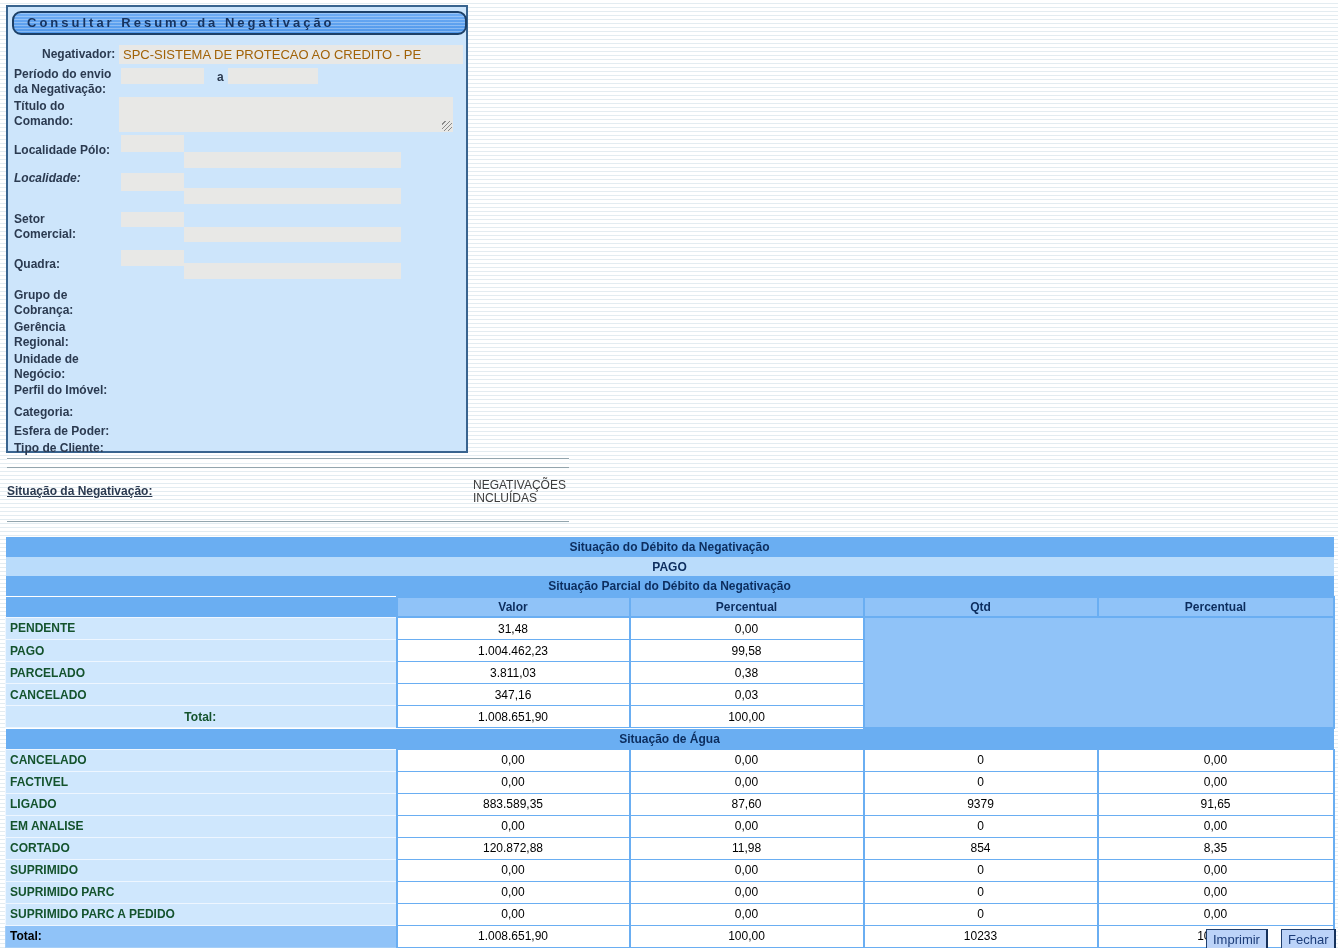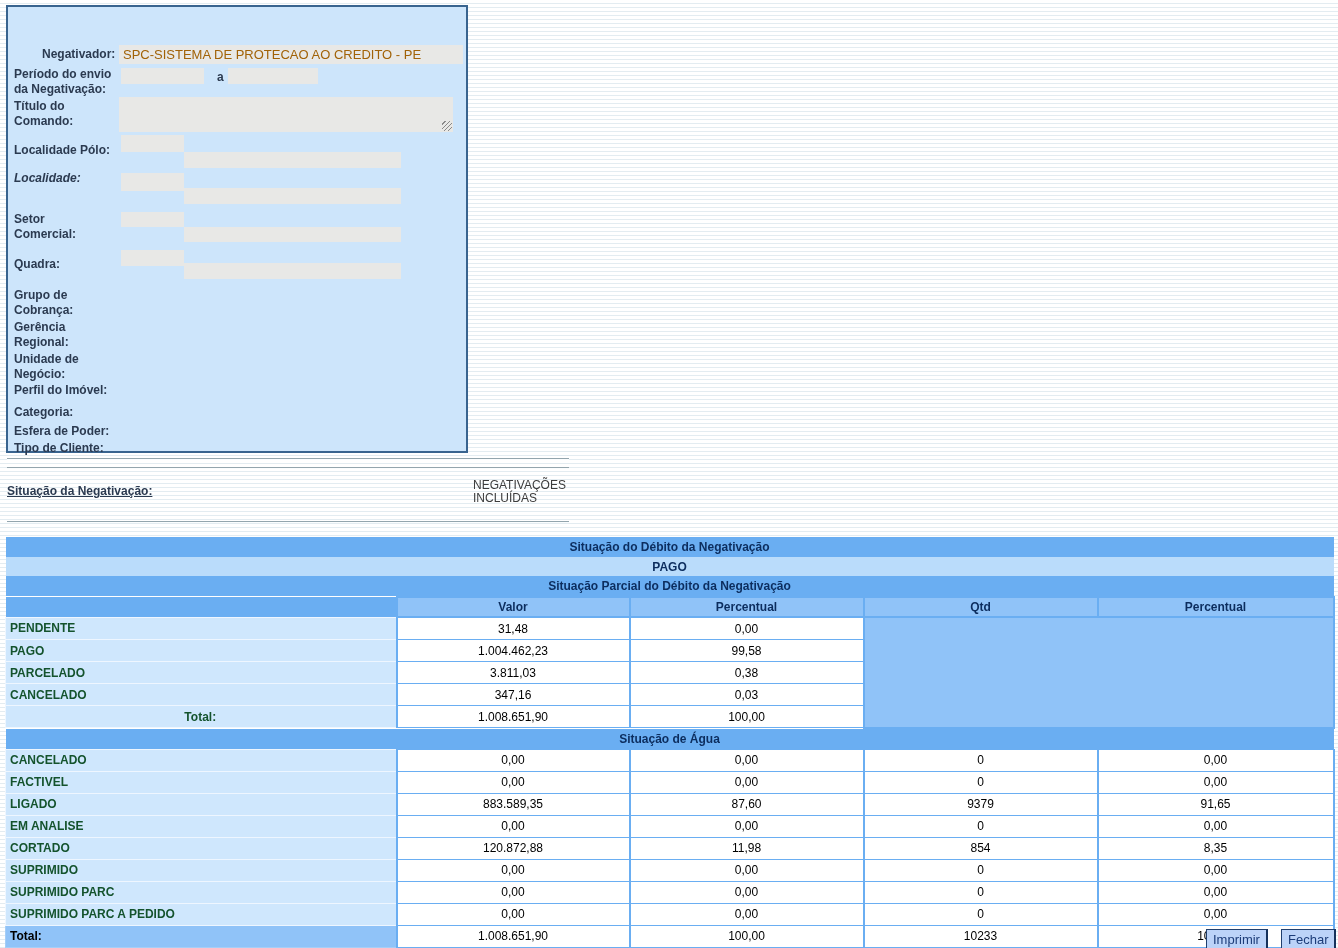--- a/index.html
+++ b/index.html
@@ -58,20 +58,21 @@
     background:#bcd3f8;color:#1c3c78;font-family:"Liberation Sans",sans-serif;
     font-size:13px;text-align:center;height:21px;
     border:1px solid #203f6e;border-right:2px solid #16325c;border-bottom:2px solid #16325c;
     padding:0 6px;cursor:pointer;margin-top:12px;
   }
 </style>
 </head>
 <body>
 
 <div class="abs panel">
+  <div class="abs titlebar">Consultar Resumo da Negativação</div>
 
   <div class="abs flabel" style="left:6px;top:40px;padding-left:28px;">Negativador:</div>
   <input class="abs inputbox" style="left: 111px; top: 38px; width: 344px; height: 19px;" value="SPC-SISTEMA DE PROTECAO AO CREDITO - PE">
 
   <div class="abs flabel" style="left:6px;top:60px;width:102px;">Período do envio da Negativação:</div>
   <input class="abs inputbox" style="left: 113px; top: 61px; width: 83px; height: 16px;">
   <span class="abs sep-a" style="left:209px;top:63px;">a</span>
   <input class="abs inputbox" style="left: 220px; top: 61px; width: 90px; height: 16px;">
 
   <div class="abs flabel" style="left:6px;top:92px;width:80px;">Título do Comando:</div>

